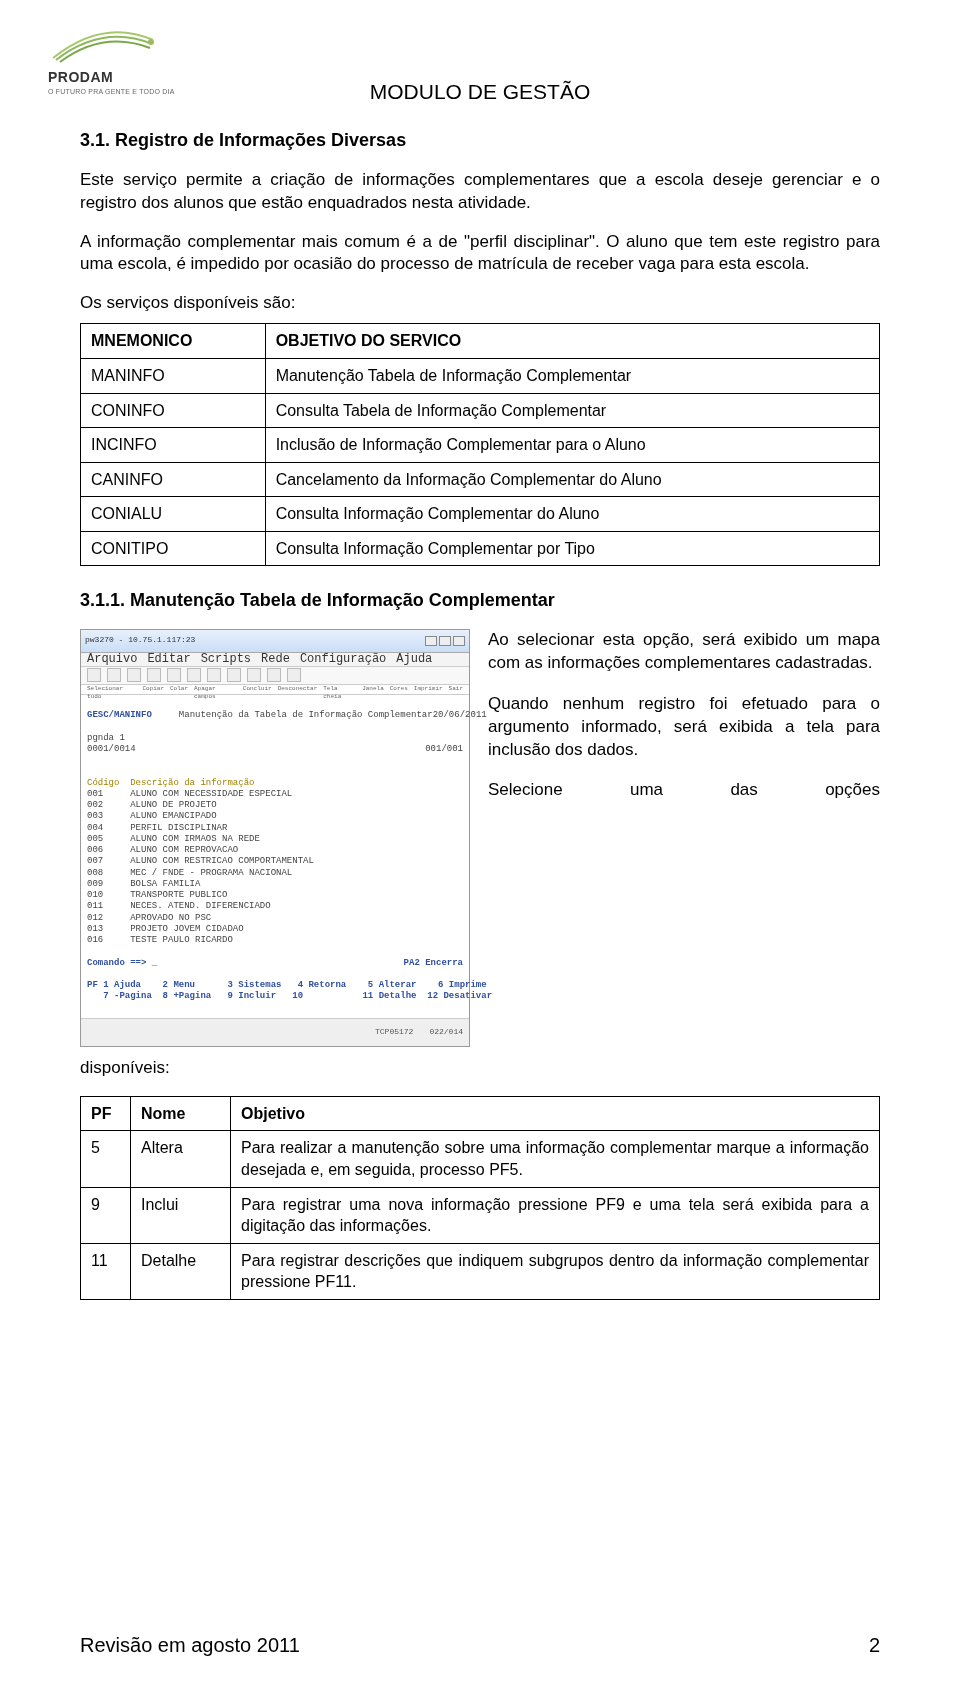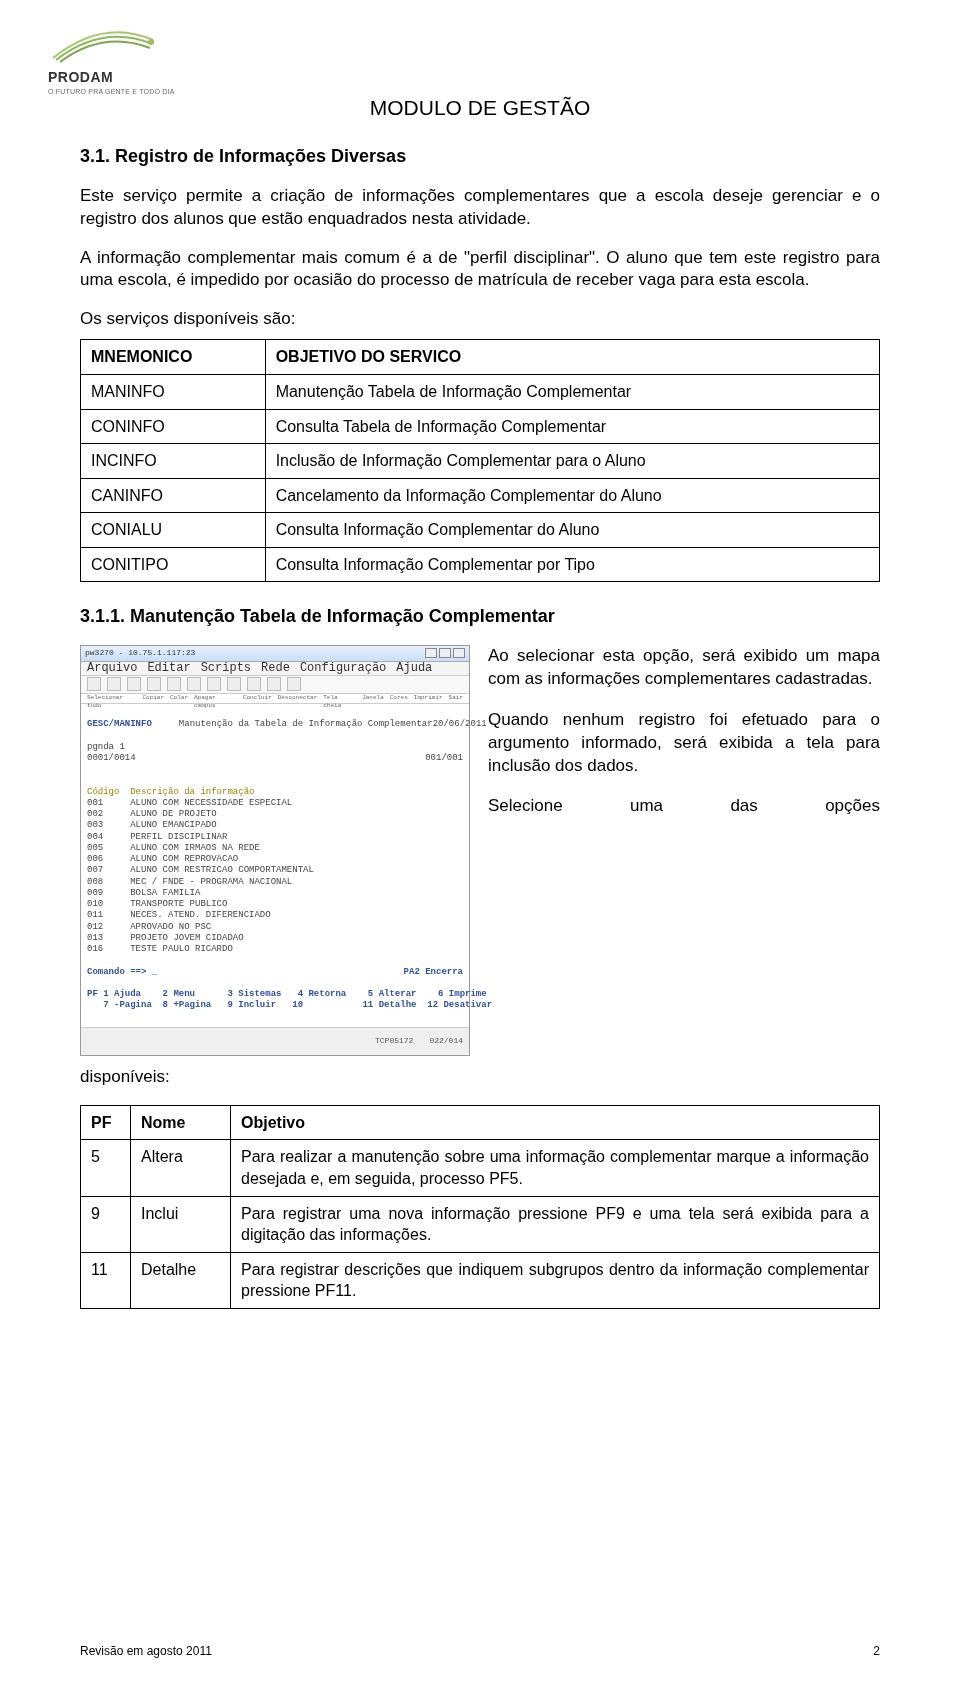--- a/index.html
+++ b/index.html
@@ -8,21 +8,21 @@
     font-family: Arial, Helvetica, sans-serif;
     font-size: 17px;
     line-height: 1.35;
     color: #000;
     background: #fff;
   }
   .page {
     width: 960px;
     min-height: 1687px;
     margin: 0 auto;
-    padding: 44px 80px 30px 80px;
+    padding: 28px 80px 30px 80px;
     position: relative;
   }
   .logo-area {
     position: absolute;
     top: 28px;
     left: 48px;
     width: 130px;
   }
   .logo-swoosh {
     width: 110px;
@@ -76,21 +76,21 @@
   .screenshot {
     width: 390px;
     flex: none;
     border: 1px solid #999;
     background: #fff;
     font-family: "Courier New", monospace;
     font-size: 10px;
     color: #444;
   }
   .scr-titlebar {
-    height: 16px;
+    height: 23px;
     background: linear-gradient(#e8f0fc, #c9def7);
     border-bottom: 1px solid #aaa;
     display: flex;
     align-items: center;
     padding: 0 4px;
     font-size: 8px;
     color: #333;
     justify-content: space-between;
   }
   .scr-winbtns { display:flex; gap:2px; }
@@ -177,21 +177,21 @@
   table.pf td.pf { width: 50px; }
   table.pf td.nome { width: 100px; }
 
   .footer {
     position: absolute;
     bottom: 28px;
     left: 80px;
     right: 80px;
     display: flex;
     justify-content: space-between;
-    font-size: 12px;
+    font-size: 20px;
   }
 </style>
 </head>
 <body>
 
 <div class="page">
 
   <div class="logo-area">
     <div class="logo-swoosh">
       <svg viewBox="0 0 110 38" width="110" height="38">

